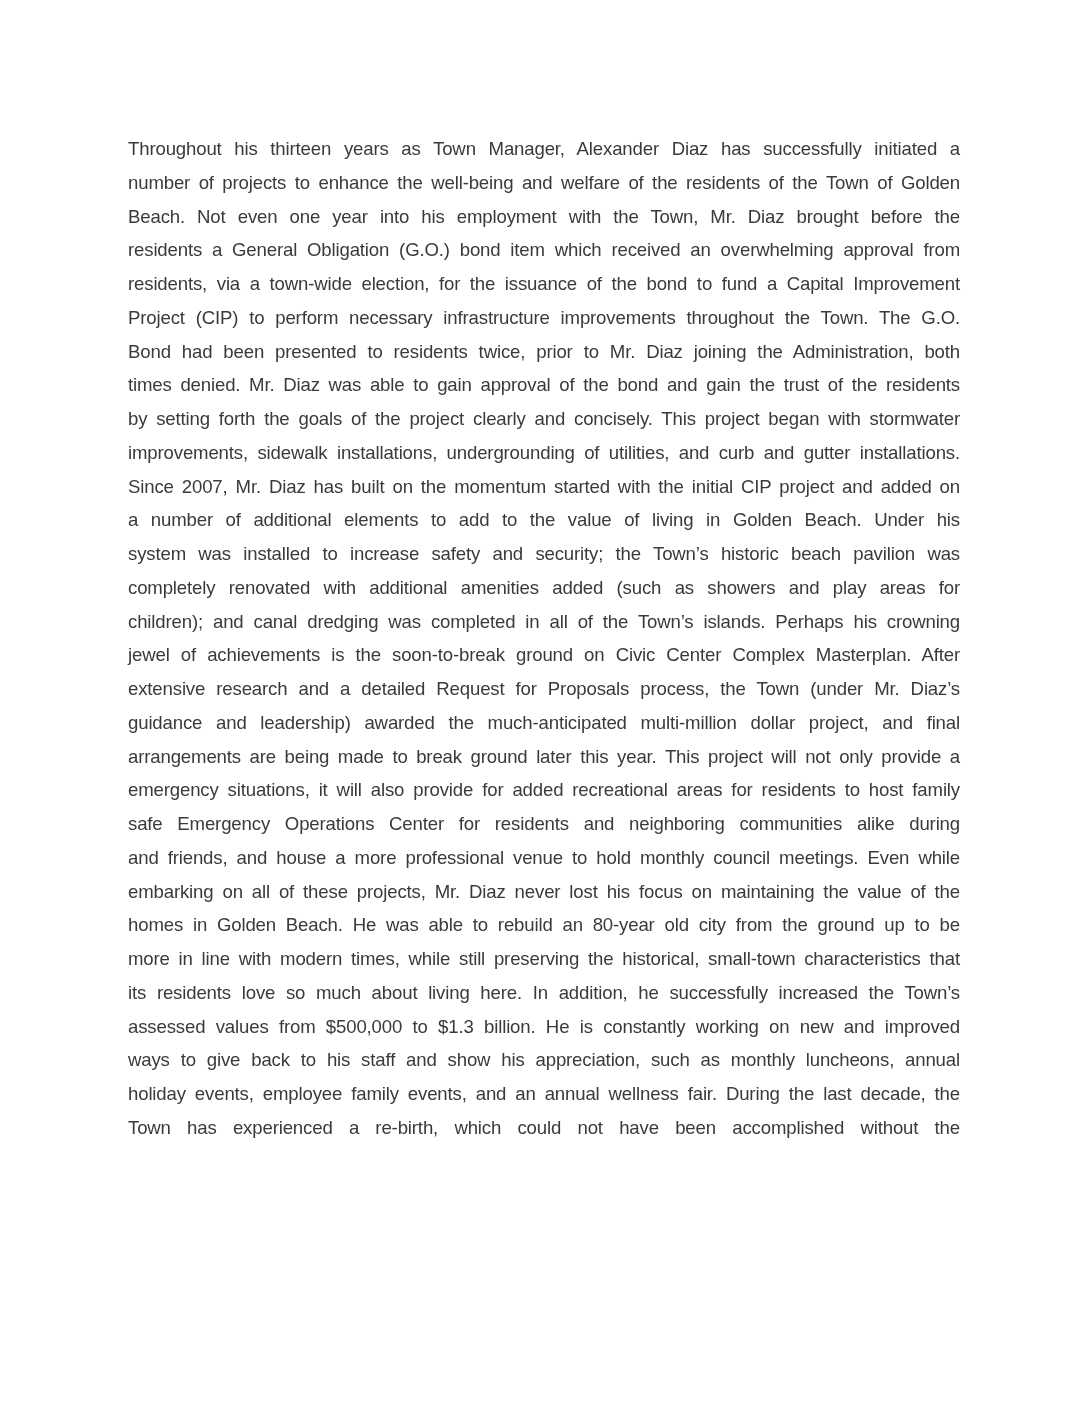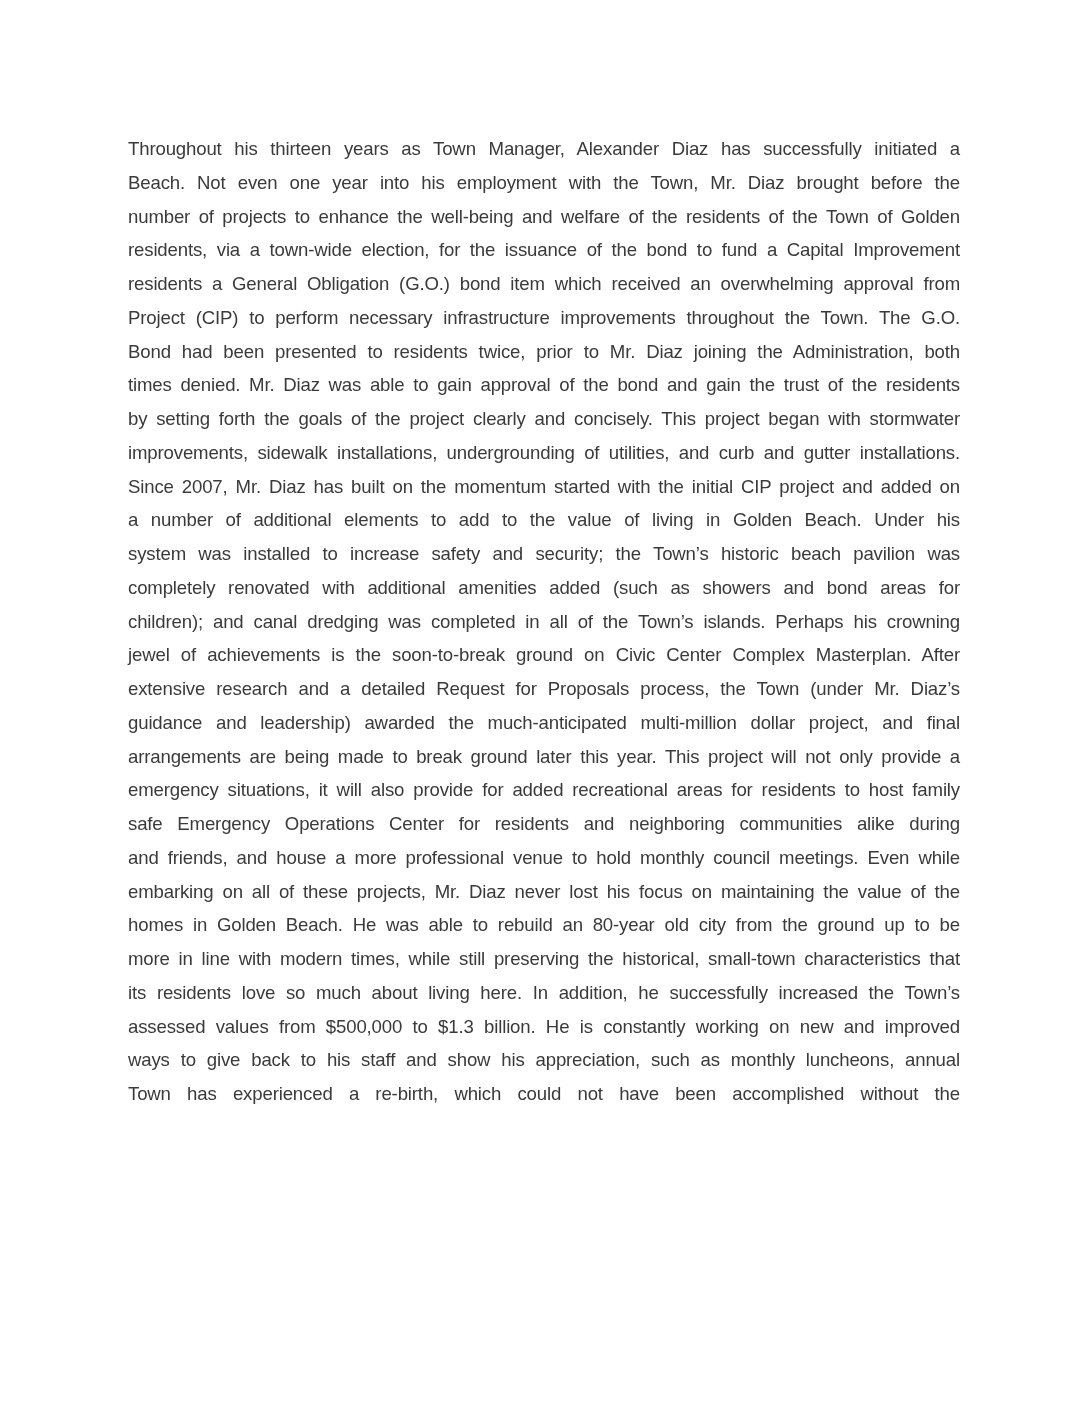--- a/index.html
+++ b/index.html
@@ -42,42 +42,43 @@
     .line.last {
       text-align-last: left;
     }
   </style>
 </head>
 <body>
 
 <div class="page">
   <div class="paragraph">
     <span class="line">Throughout his thirteen years as Town Manager, Alexander Diaz has successfully initiated a</span>
+    <span class="line">number of projects to enhance the well-being and welfare of the residents of the Town of Golden</span>
     <span class="line">Beach. Not even one year into his employment with the Town, Mr. Diaz brought before the</span>
-    <span class="line">number of projects to enhance the well-being and welfare of the residents of the Town of Golden</span>
+    <span class="line">residents a General Obligation (G.O.) bond item which received an overwhelming approval from</span>
     <span class="line">residents, via a town-wide election, for the issuance of the bond to fund a Capital Improvement</span>
-    <span class="line">residents a General Obligation (G.O.) bond item which received an overwhelming approval from</span>
     <span class="line">Project (CIP) to perform necessary infrastructure improvements throughout the Town.  The G.O.</span>
     <span class="line">Bond had been presented to residents twice, prior to Mr. Diaz joining the Administration, both</span>
     <span class="line">times denied. Mr. Diaz was able to gain approval of the bond and gain the trust of the residents</span>
     <span class="line">by setting forth the goals of the project clearly and concisely. This project began with stormwater</span>
     <span class="line">improvements, sidewalk installations, undergrounding of utilities, and curb and gutter installations.</span>
     <span class="line">Since 2007, Mr. Diaz has built on the momentum started with the initial CIP project and added on</span>
     <span class="line">a number of additional elements to add to the value of living in Golden Beach. Under his</span>
     <span class="line">system was installed to increase safety and security; the Town’s historic beach pavilion was</span>
-    <span class="line">completely renovated with additional amenities added (such as showers and bond areas for</span>
+    <span class="line">completely renovated with additional amenities added (such as showers and play areas for</span>
     <span class="line">children); and canal dredging was completed in all of the Town’s islands. Perhaps his crowning</span>
     <span class="line">jewel of achievements is the soon-to-break ground on Civic Center Complex Masterplan. After</span>
     <span class="line">extensive research and a detailed Request for Proposals process, the Town (under Mr. Diaz’s</span>
     <span class="line">guidance and leadership) awarded the much-anticipated multi-million dollar project, and final</span>
     <span class="line">arrangements are being made to break ground later this year. This project will not only provide a</span>
     <span class="line">emergency situations, it will also provide for added recreational areas for residents to host family</span>
     <span class="line">safe Emergency Operations Center for residents and neighboring communities alike during</span>
     <span class="line">and friends, and house a more professional venue to hold monthly council meetings.  Even while</span>
     <span class="line">embarking on all of these projects, Mr. Diaz never lost his focus on maintaining the value of the</span>
     <span class="line">homes in Golden Beach.  He was able to rebuild an 80-year old city from the ground up to be</span>
     <span class="line">more in line with modern times, while still preserving the historical, small-town characteristics that</span>
     <span class="line">its residents love so much about living here. In addition, he successfully increased the Town’s</span>
     <span class="line">assessed values from $500,000 to $1.3 billion. He is constantly working on new and improved</span>
     <span class="line">ways to give back to his staff and show his appreciation, such as monthly luncheons, annual</span>
+    <span class="line">holiday events, employee family events, and an annual wellness fair. During the last decade, the</span>
     <span class="line">Town has experienced a re-birth, which could not have been accomplished without the</span>
   </div>
 </div>
 
 </body></html>

